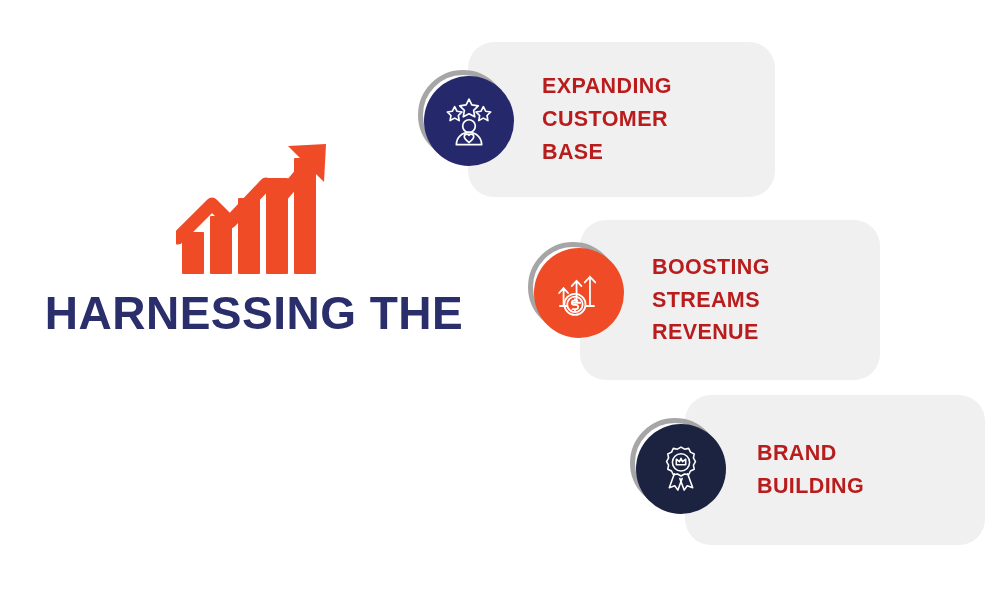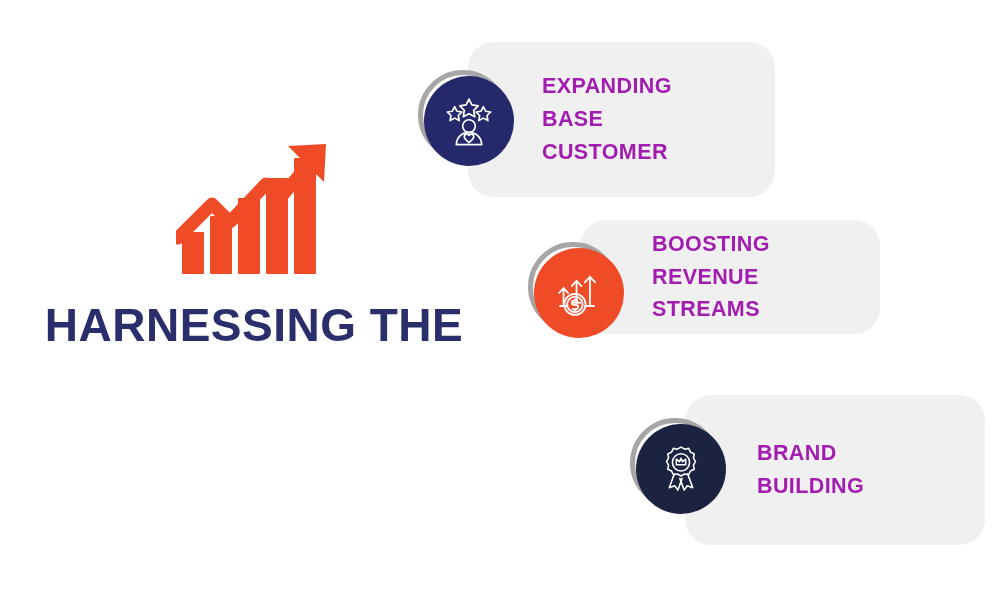--- a/index.html
+++ b/index.html
@@ -10,21 +10,21 @@
     overflow:hidden;
     position:relative;
   }
   #stage { position:absolute; inset:0; width:1004px; height:591px; }
 
   
   .growth-chart { position:absolute; left:176px; top:140px; width:160px; height:136px; }
 
   .headline {
     position:absolute;
-    left:22px; top:296px;
+    left:22px; top:284px;
     width:464px;
     text-align:center;
     color:#2A2E6B;
     font-size:46px;
     line-height:1.27;
     font-weight:bold;
     letter-spacing:0.5px;
     text-transform:uppercase;
     font-stretch:condensed;
   }
@@ -32,21 +32,21 @@
 
   
   .card {
     position:absolute;
     background:#F0F0F0;
     border-radius:26px;
     display:flex;
     align-items:center;
   }
   .card-text {
-    color:#a21caf;
+    color:#b91c1c;
     font-size:21.5px;
     line-height:1.52;
     font-weight:bold;
     letter-spacing:0.4px;
     text-transform:uppercase;
   }
   .card-text span { display:block; white-space:nowrap; }
 
   .badge { position:absolute; width:96px; height:96px; }
   .badge .ring {
@@ -63,21 +63,21 @@
   }
   .badge .disc svg { display:block; }
 
   
   #card-1 { left:468px; top:42px; width:307px; height:155px; }
   #card-1 .card-text { margin-left:74px; }
   #badge-1 { left:418px; top:70px; }
   #badge-1 .disc { background:#25296B; }
 
   
-  #card-2 { left:580px; top:220px; width:300px; height:114px; }
+  #card-2 { left:580px; top:220px; width:300px; height:160px; }
   #card-2 .card-text { margin-left:72px; }
   #badge-2 { left:528px; top:242px; }
   #badge-2 .disc { background:#EE4B26; }
 
   
   #card-3 { left:685px; top:395px; width:300px; height:150px; }
   #card-3 .card-text { margin-left:72px; }
   #badge-3 { left:630px; top:418px; }
   #badge-3 .disc { background:#1C2340; }
 </style>
@@ -100,43 +100,43 @@
     </svg>
   </div>
 
   <h1 class="headline">
     <span class="headline-line">Harnessing the</span>
   </h1>
 
   <div class="card" id="card-1">
     <div class="card-text">
       <span>Expanding</span>
+      <span>Customer</span>
       <span>Base</span>
-      <span>Customer</span>
     </div>
   </div>
   <div class="badge" id="badge-1">
     <div class="ring"></div>
     <div class="disc">
       <svg viewBox="0 0 64 64" width="54" height="54" fill="none" stroke="#ffffff" stroke-width="2" stroke-linejoin="round" stroke-linecap="round">
         <path d="M32 6 l3.4 6.9 7.6 1.1 -5.5 5.4 1.3 7.6 -6.8 -3.6 -6.8 3.6 1.3 -7.6 -5.5 -5.4 7.6 -1.1 Z"></path>
         <path d="M15 15 l2.7 5.4 6 0.9 -4.3 4.2 1 6 -5.4 -2.9 -5.4 2.9 1 -6 -4.3 -4.2 6 -0.9 Z"></path>
         <path d="M49 15 l2.7 5.4 6 0.9 -4.3 4.2 1 6 -5.4 -2.9 -5.4 2.9 1 -6 -4.3 -4.2 6 -0.9 Z"></path>
         <circle cx="32" cy="38" r="7.5"></circle>
         <path d="M17 60 c0 -8.6 6.7 -14.5 15 -14.5 s15 5.9 15 14.5 Z"></path>
         <path d="M32 57.5 c-3 -2.6 -5.6 -4.4 -5.6 -6.9 0 -1.7 1.3 -3 3 -3 1.1 0 2 0.5 2.6 1.3 0.6 -0.8 1.5 -1.3 2.6 -1.3 1.7 0 3 1.3 3 3 0 2.5 -2.6 4.3 -5.6 6.9 Z"></path>
       </svg>
     </div>
   </div>
 
   <div class="card" id="card-2">
     <div class="card-text">
       <span>Boosting</span>
+      <span>Streams</span>
       <span>Revenue</span>
-      <span>Streams</span>
     </div>
   </div>
   <div class="badge" id="badge-2">
     <div class="ring"></div>
     <div class="disc">
       <svg viewBox="0 0 64 64" width="52" height="52" fill="none" stroke="#ffffff" stroke-width="2.2" stroke-linejoin="round" stroke-linecap="round">
         <path d="M13 48 V26 M13 26 l-5.5 6 M13 26 l5.5 6 M8.6 48 h8.8"></path>
         <path d="M29 44 V17 M29 17 l-6 6.5 M29 17 l6 6.5 M24.3 44 h9.4"></path>
         <path d="M45.5 48 V12 M45.5 12 l-6.5 7 M45.5 12 l6.5 7 M40.5 48 h10"></path>
         <circle cx="27" cy="46" r="13"></circle>

